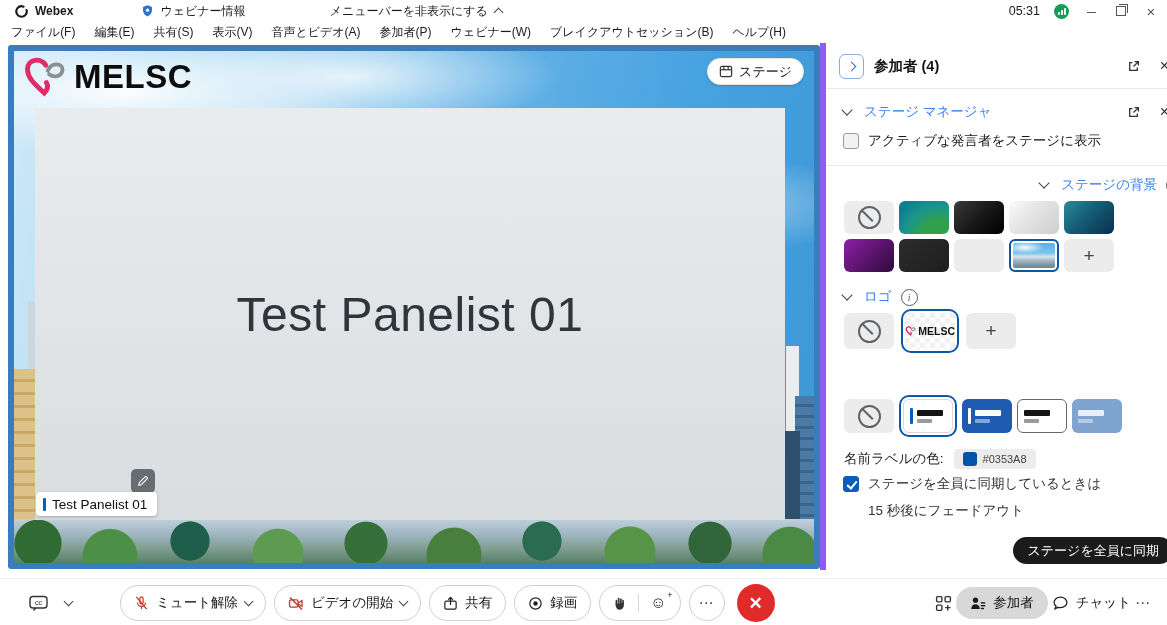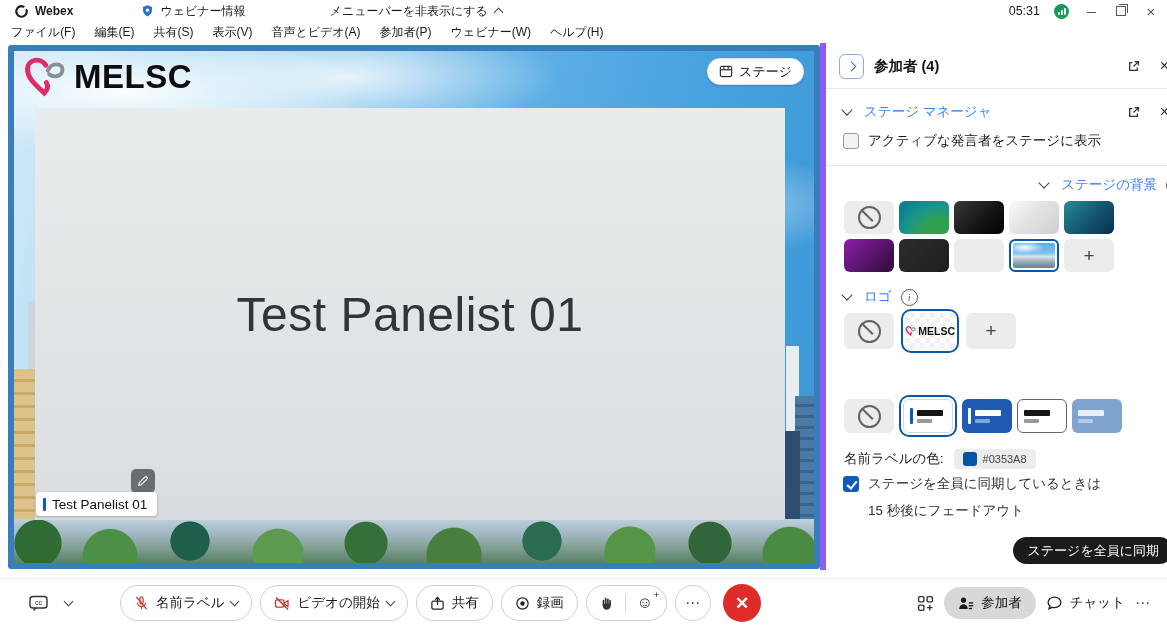--- a/index.html
+++ b/index.html
@@ -179,20 +179,21 @@
   </div>
 
   <div class="menubar">
     <span class="menu-item">ファイル(F)</span>
     <span class="menu-item">編集(E)</span>
     <span class="menu-item">共有(S)</span>
     <span class="menu-item">表示(V)</span>
     <span class="menu-item">音声とビデオ(A)</span>
     <span class="menu-item">参加者(P)</span>
     <span class="menu-item">ウェビナー(W)</span>
+    <span class="menu-item">ブレイクアウトセッション(B)</span>
     <span class="menu-item">ヘルプ(H)</span>
   </div>
 
   <div class="stage">
     <div class="sky"></div>
     <div class="bldg bldg-gray-l"></div>
     <div class="bldg bldg-tan"></div>
     <div class="bldg bldg-white-r"></div>
     <div class="bldg bldg-blue-r"></div>
     <div class="bldg bldg-navy-r"></div>
@@ -379,21 +380,21 @@
     </div>
 
     <div class="tb-cluster" style="left:120px;gap:8px;">
 
       <div class="pill">
         <svg width="15" height="16" viewBox="0 0 16 16">
           <rect x="6.3" y="1.5" width="3.4" height="7.5" rx="1.7" fill="none" stroke="#c0392b" stroke-width="1.3"></rect>
           <path d="M3.8 7.5a4.2 4.2 0 008.4 0M8 11.7v2.8" fill="none" stroke="#c0392b" stroke-width="1.3"></path>
           <line x1="2.5" y1="1.5" x2="13.5" y2="14.5" stroke="#c0392b" stroke-width="1.4"></line>
         </svg>
-        <span>名前ラベル</span>
+        <span>ミュート解除</span>
         <span class="chev sm" style="margin-top:-3px;"></span>
       </div>
 
       <div class="pill">
         <svg width="16" height="15" viewBox="0 0 16 15">
           <rect x="1.5" y="3.8" width="8.5" height="7.4" rx="1.6" fill="none" stroke="#c0392b" stroke-width="1.3"></rect>
           <path d="M10 7l4-2.4v5.8L10 8" fill="none" stroke="#c0392b" stroke-width="1.3"></path>
           <line x1="2" y1="1.5" x2="14" y2="13.5" stroke="#c0392b" stroke-width="1.4"></line>
         </svg>
         <span>ビデオの開始</span>
@@ -430,21 +431,21 @@
 
       <div class="pill circle">
           <span class="dots">⋯</span>
         </div>
 
       <button class="leave-btn">
           <span class="leave-x">✕</span>
         </button>
     </div>
 
-    <div class="tb-cluster" style="right:16px;gap:10px;">
+    <div class="tb-cluster" style="right:16px;gap:4px;">
       <svg width="17" height="17" viewBox="0 0 16 16">
         <rect x="1.5" y="1.5" width="5" height="5" rx="1" fill="none" stroke="#333" stroke-width="1.3"></rect>
         <rect x="9.5" y="1.5" width="5" height="5" rx="1" fill="none" stroke="#333" stroke-width="1.3"></rect>
         <rect x="1.5" y="9.5" width="5" height="5" rx="1" fill="none" stroke="#333" stroke-width="1.3"></rect>
         <path d="M12 9.3v5.2M9.4 11.9h5.2" stroke="#333" stroke-width="1.3"></path>
       </svg>
       <div class="part-pill">
         <svg width="16" height="15" viewBox="0 0 16 15">
           <circle cx="5.5" cy="4.2" r="2.6" fill="#1a1a1a"></circle>
           <path d="M1.2 13c0-3 2-4.7 4.3-4.7S9.8 10 9.8 13z" fill="#1a1a1a"></path>

